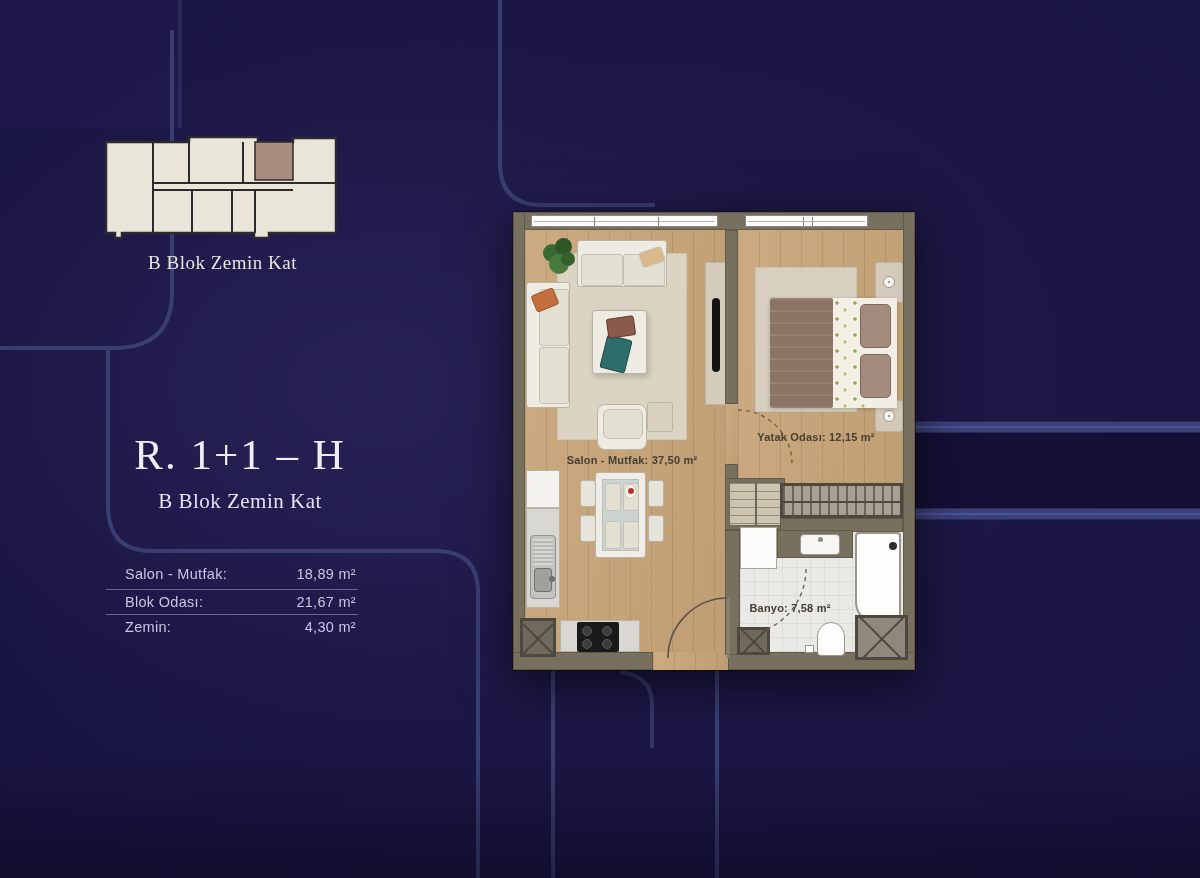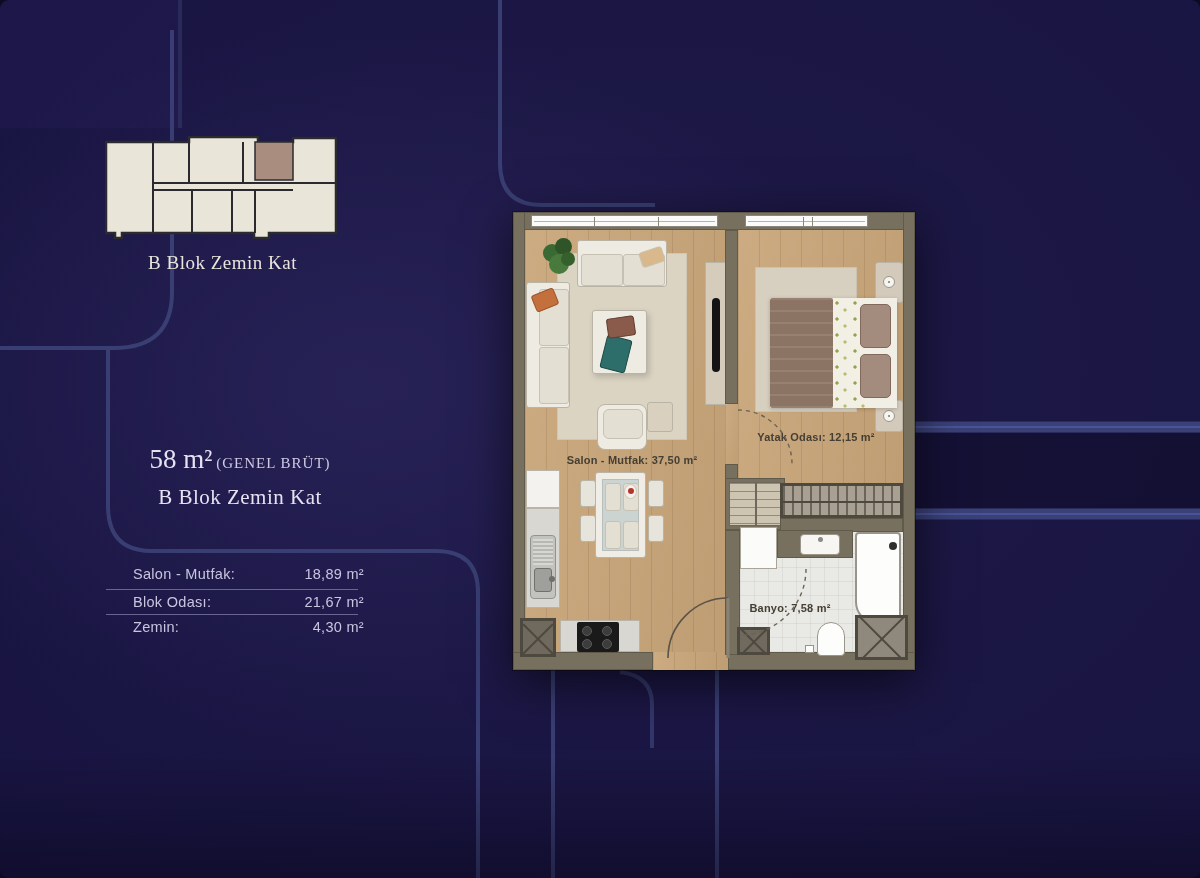--- a/index.html
+++ b/index.html
@@ -1,31 +1,31 @@
 <!DOCTYPE html>
 <html><head>
 <meta charset="utf-8">
 <style>
   html,body{margin:0;padding:0;background:#0d0b24;}
   .page{position:relative;width:1200px;height:878px;overflow:hidden;
     background:
       radial-gradient(760px 560px at 30% 44%, rgba(48,42,100,.55) 0%, rgba(48,42,100,0) 65%),
       radial-gradient(1500px 1150px at 55% 42%, #1e1947 0%, #181441 62%, #100d2e 100%);
-    font-family:"Liberation Sans", sans-serif;border-radius:9px;}
+    font-family:"Liberation Sans", sans-serif;}
   .abs{position:absolute;}
   .deco-svg{position:absolute;left:0;top:0;z-index:0;}
   
   .caption{font-family:"Liberation Serif","DejaVu Serif",serif;color:#e9e5da;font-size:19px;text-align:center;letter-spacing:.5px;}
   .title{font-family:"Liberation Serif","DejaVu Serif",serif;color:#efedf6;font-size:43px;letter-spacing:2px;text-align:center;font-weight:400;}
   .area-line{font-family:"Liberation Serif","DejaVu Serif",serif;color:#e6e2f2;text-align:center;}
   .area-line .big{font-size:27px;}
   .area-line .note{font-size:15px;color:#cfcae4;letter-spacing:1px;}
   .loc{font-family:"Liberation Serif","DejaVu Serif",serif;color:#e6e2f2;font-size:21px;text-align:center;letter-spacing:.5px;}
   .tbl{color:#c9c5e0;font-size:14.5px;letter-spacing:.3px;}
-  .tbl-row{position:absolute;left:16px;width:254px;display:flex;justify-content:space-between;padding:0 10px 0 13px;box-sizing:border-box;gap:7px;}
+  .tbl-row{position:absolute;left:8px;width:254px;display:flex;justify-content:space-between;padding:0 10px 0 13px;box-sizing:border-box;gap:7px;}
   .tbl-sep{position:absolute;left:2px;width:252px;height:1px;background:rgba(168,163,205,.55);}
   
   .plan{position:absolute;left:513px;top:212px;width:402px;height:458px;z-index:2;
         box-shadow:0 12px 45px rgba(0,0,0,.6), 0 0 0 1px rgba(15,12,6,.45);}
   .wall{position:absolute;background:#77705f;box-shadow:inset 0 0 0 1px rgba(40,35,22,.28);}
   .wood{position:absolute;background:#c9a67a;
         background-image:repeating-linear-gradient(90deg, rgba(94,64,30,.14) 0 1px, rgba(0,0,0,0) 1px 21px),
         linear-gradient(100deg, rgba(255,255,255,.06), rgba(0,0,0,.05));}
   .tile{position:absolute;background:#e9e9e5;
         background-image:repeating-linear-gradient(0deg, rgba(0,0,0,.05) 0 1px, rgba(0,0,0,0) 1px 14px),
@@ -88,24 +88,21 @@
         <path d="M127,54 V97"></path>
         <path d="M150,54 V97"></path>
       <path d="M138,6 V47"></path>
         <path d="M84,1 V47"></path>
     </g>
     <rect x="150" y="6" width="38" height="38" fill="#a98e80" stroke="#2b2a2e" stroke-width="1.5"></rect>
   </svg>
   <div class="abs caption" style="left:100px;top:252px;width:245px;z-index:2">B Blok Zemin Kat</div>
 
   <div class="abs" style="left:60px;top:430px;width:360px;z-index:2">
-    <div class="area-line" style="margin-top:14px">
-      <span class="big">58 m²</span>
-      <span class="note">(GENEL BRÜT)</span>
-    </div>
+    <div class="title">R. 1+1 – H</div>
     <div class="loc" style="margin-top:10px">B Blok Zemin Kat</div>
   </div>
 
   <div class="abs tbl" style="left:104px;top:0;z-index:2">
     <div class="tbl-row" style="top:566px">
       <span>Salon - Mutfak:</span>
       <span>18,89 m²</span>
     </div>
     <div class="tbl-sep" style="top:589px"></div>
     <div class="tbl-row" style="top:594px">

